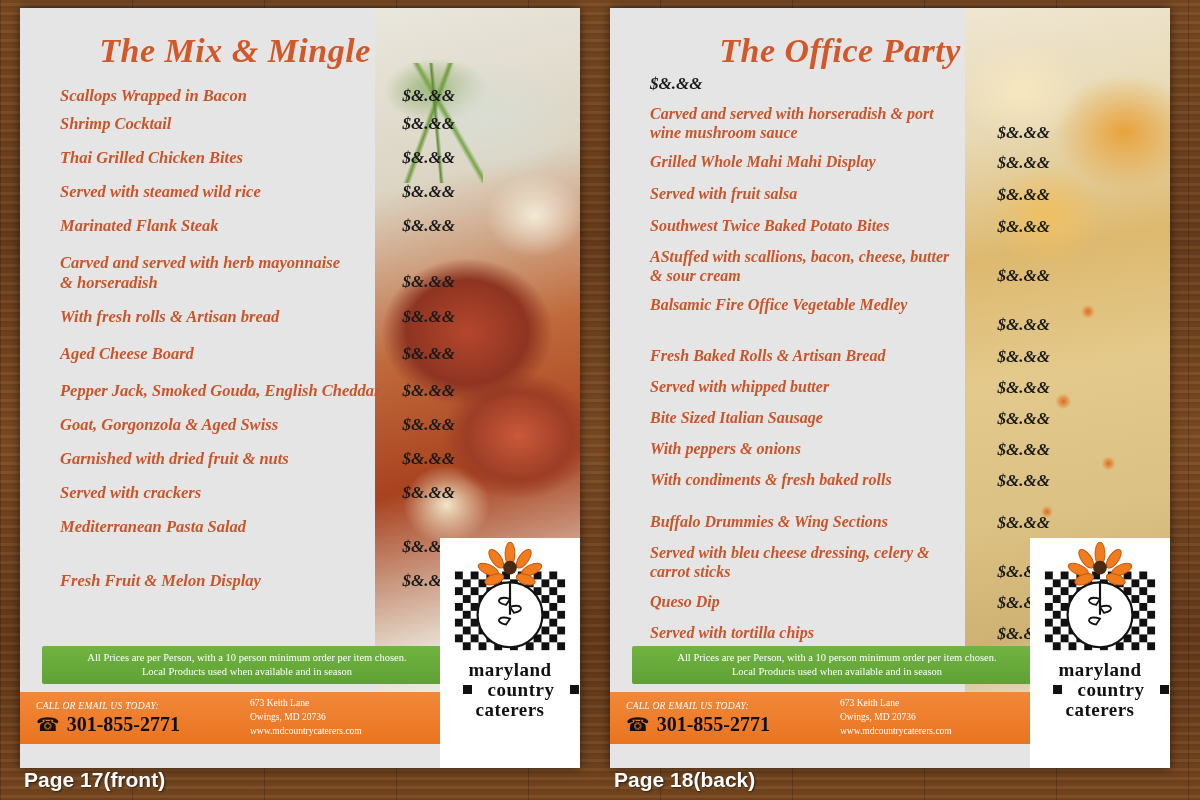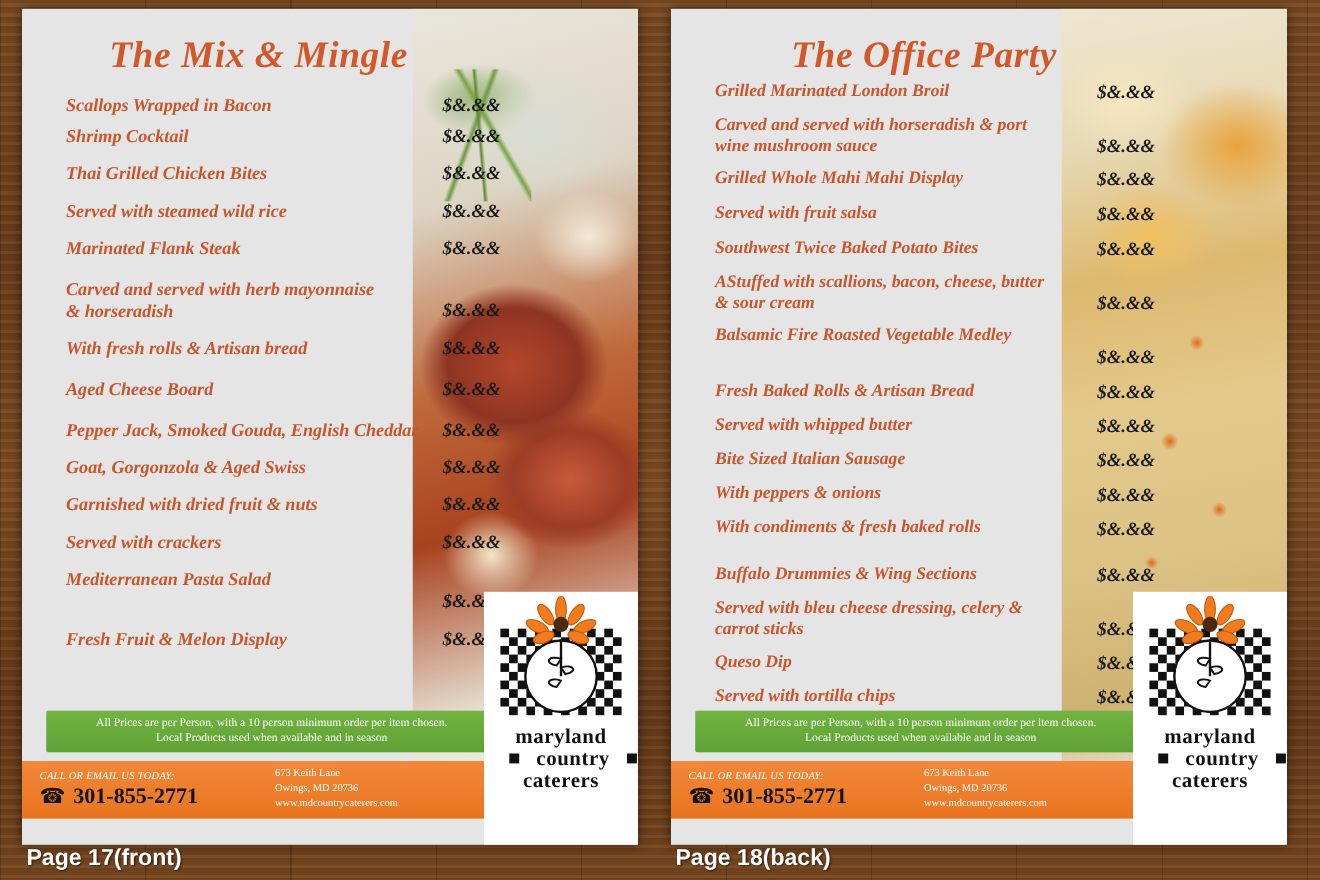--- a/index.html
+++ b/index.html
@@ -446,21 +446,20 @@
   <div class="photo photo-bread">
     <div class="img"></div>
   </div>
 
   <div class="body-card"></div>
 
   <div class="menu-title">The Office Party</div>
 
   <div class="items">
     <div class="item" style="margin-bottom:11px;">
-      <span class="label">Grilled Marinated London Broil</span>
       <span class="price">$&amp;.&amp;&amp;</span>
     </div>
     <div class="item" style="margin-bottom:10px;">
       <span class="label">Carved and served with horseradish &amp; port wine mushroom sauce</span>
       <span class="price">$&amp;.&amp;&amp;</span>
     </div>
     <div class="item" style="margin-bottom:12px;">
       <span class="label">Grilled Whole Mahi Mahi Display</span>
       <span class="price">$&amp;.&amp;&amp;</span>
     </div>
@@ -470,21 +469,21 @@
     </div>
     <div class="item" style="margin-bottom:11px;">
       <span class="label">Southwest Twice Baked Potato Bites</span>
       <span class="price">$&amp;.&amp;&amp;</span>
     </div>
     <div class="item" style="margin-bottom:10px;">
       <span class="label">AStuffed with scallions, bacon, cheese, butter &amp; sour cream</span>
       <span class="price">$&amp;.&amp;&amp;</span>
     </div>
     <div class="item" style="margin-bottom:12px; flex-direction:column; align-items:flex-start;">
-      <span class="label" style="max-width:100%;">Balsamic Fire Roasted Vegetable Medley</span>
+      <span class="label" style="max-width:100%;">Balsamic Fire Office Vegetable Medley</span>
       <span class="price" style="align-self:flex-end;">$&amp;.&amp;&amp;</span>
     </div>
     <div class="item" style="margin-bottom:11px;">
       <span class="label">Fresh Baked Rolls &amp; Artisan Bread</span>
       <span class="price">$&amp;.&amp;&amp;</span>
     </div>
     <div class="item" style="margin-bottom:11px;">
       <span class="label">Served with whipped butter</span>
       <span class="price">$&amp;.&amp;&amp;</span>
     </div>

